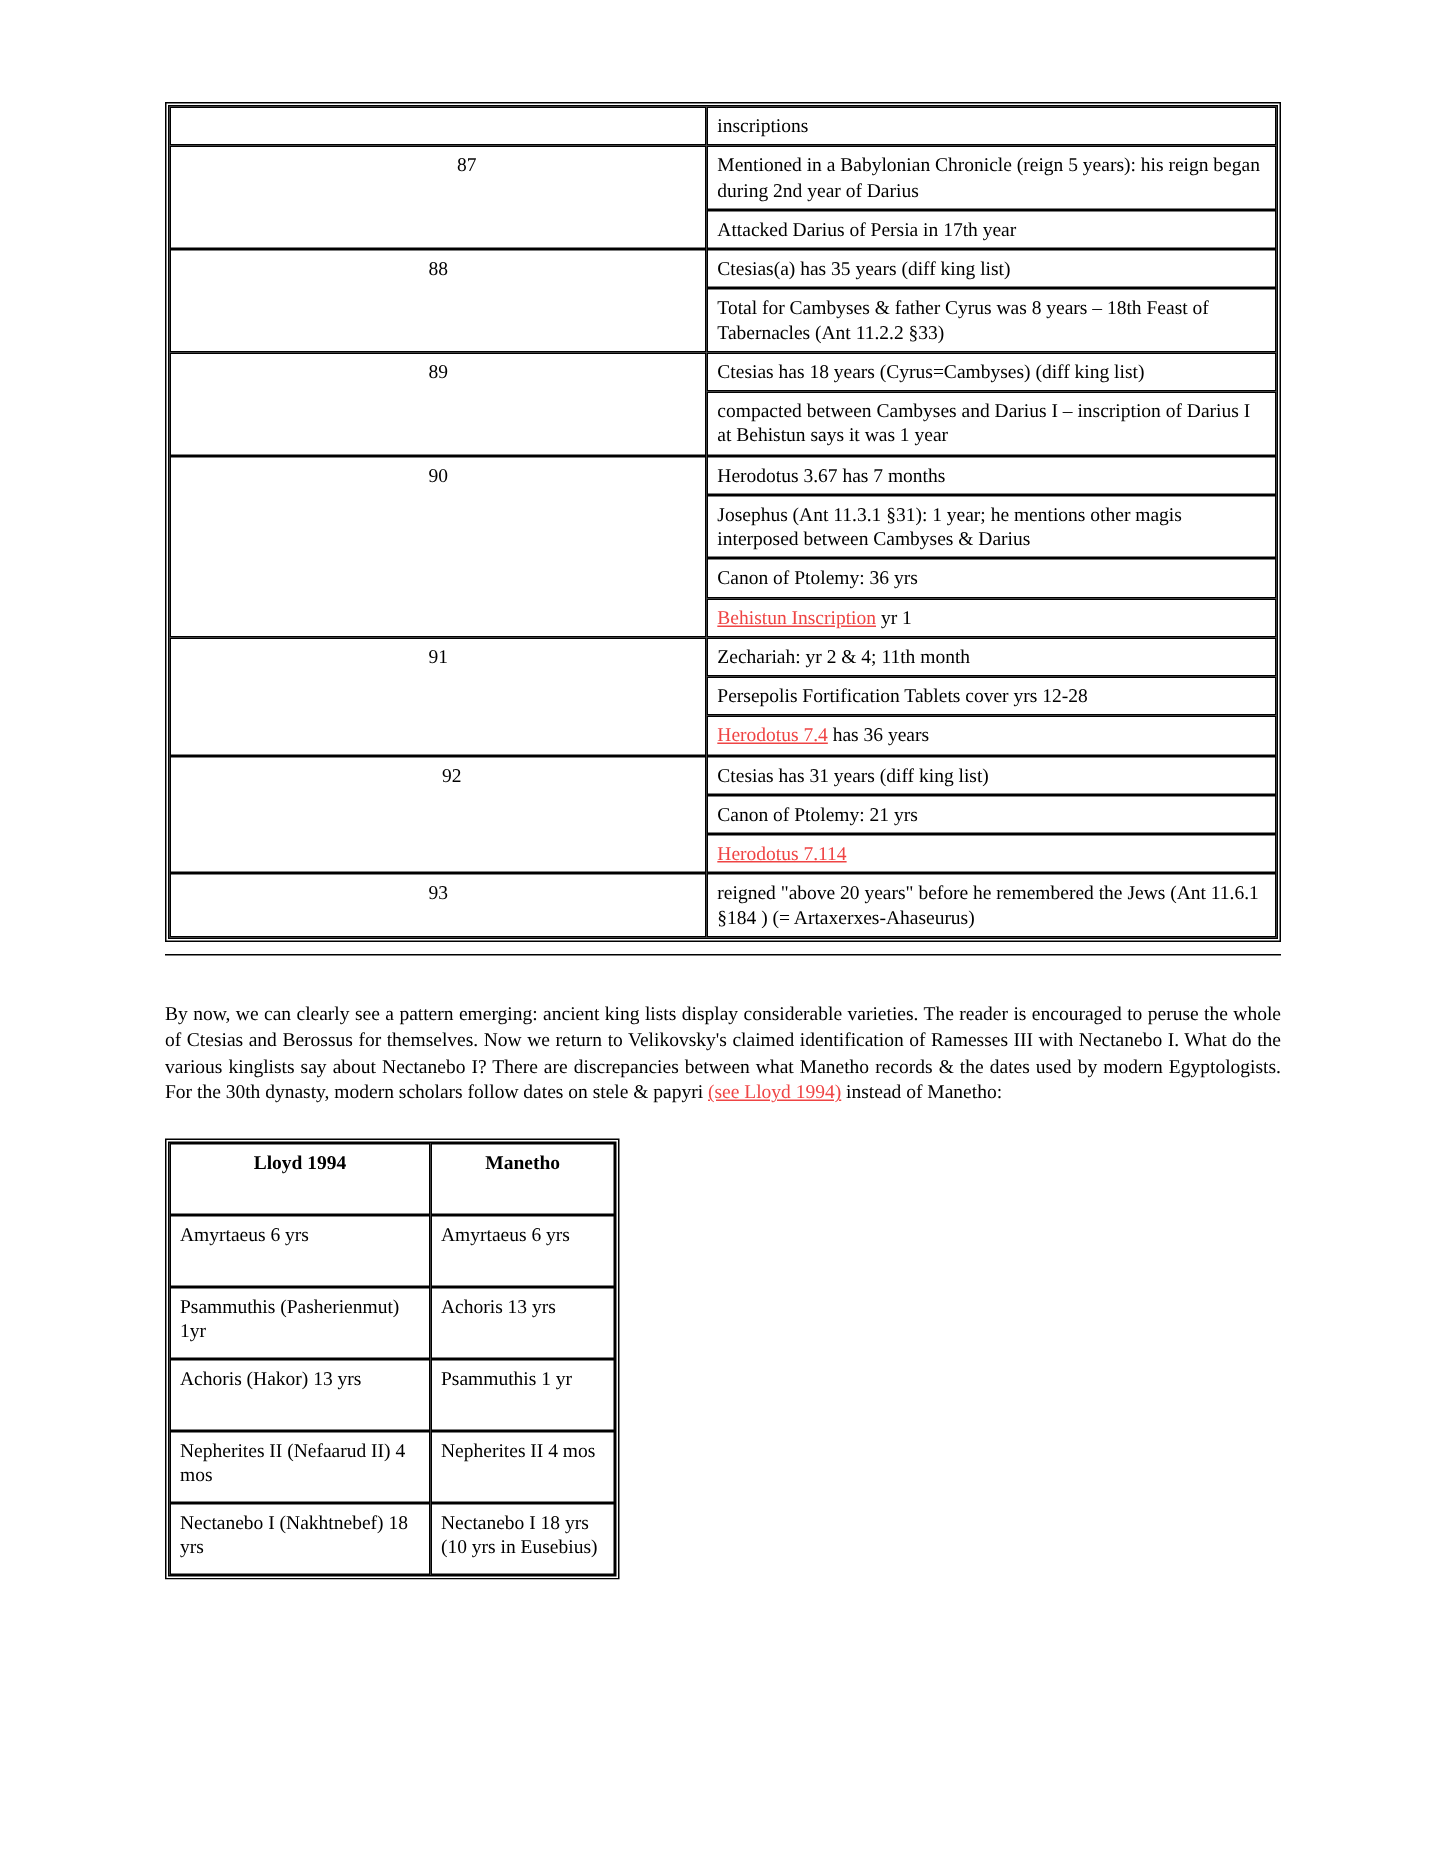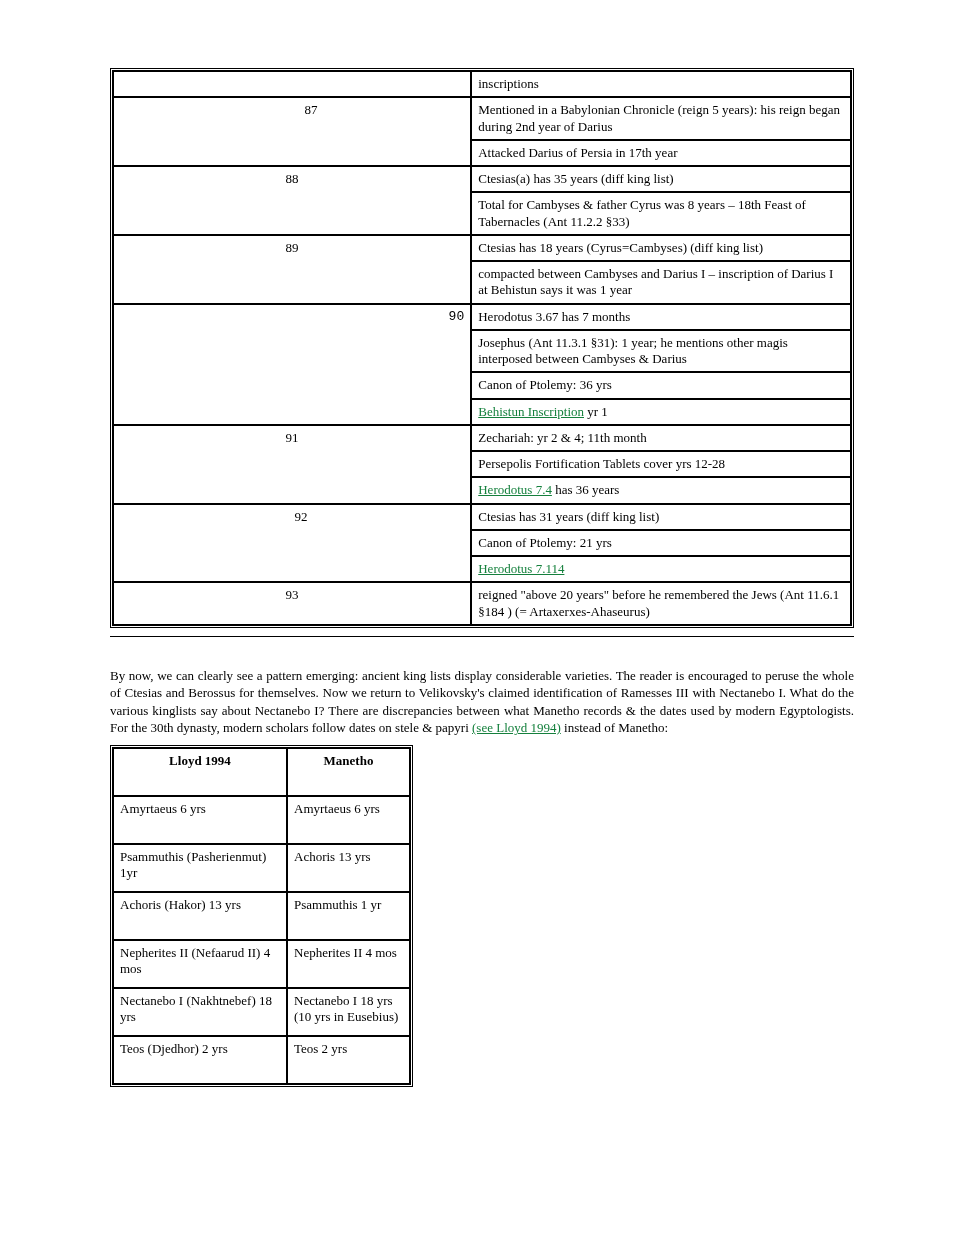--- a/index.html
+++ b/index.html
@@ -25,42 +25,42 @@
     padding: 4px 6px;
     vertical-align: top;
     font-size: 13px;
     line-height: 1.25;
   }
   th {
     font-weight: bold;
     text-align: center;
   }
   a {
-    color: #15803d;
+    color: #ef4444;
     text-decoration: underline;
   }
   .refs-table {
     width: 100%;
     margin-top: 68px;
   }
   .refs-table td:first-child {
     width: 56px;
     text-align: center;
   }
   .refs-table td:last-child {
     text-align: left;
   }
   hr.sep {
     border: none;
     border-top: 1px solid #000;
     margin: 8px 0 30px 0;
     width: 100%;
   }
   .para {
-    margin: 8px 0;
+    margin: 22px 0;
     line-height: 1.35;
     text-align: justify;
   }
   .books-table {
     width: 303px;
   }
   .books-table td, .books-table th {
     height: 38px;
   }
   .books-table td:first-child,
@@ -94,21 +94,21 @@
           <td>Total for Cambyses &amp; father Cyrus was 8 years – 18th Feast of Tabernacles (Ant 11.2.2 §33)</td>
         </tr>
         <tr>
           <td rowspan="2" style="text-align: center; vertical-align: top;">89</td>
           <td>Ctesias has 18 years (Cyrus=Cambyses) (diff king list)</td>
         </tr>
         <tr>
           <td>compacted between Cambyses and Darius I – inscription of Darius I at Behistun says it was 1 year</td>
         </tr>
         <tr>
-          <td rowspan="4" style="text-align: right; vertical-align: top; font-family: Liberation Mono, monospace;">90</td>
+          <td rowspan="4" style="text-align: center; vertical-align: top;">90</td>
           <td>Herodotus 3.67 has 7 months</td>
         </tr>
         <tr>
           <td>Josephus (Ant 11.3.1 §31): 1 year; he mentions other magis interposed between Cambyses &amp; Darius</td>
         </tr>
         <tr>
           <td>Canon of Ptolemy: 36 yrs</td>
         </tr>
         <tr>
           <td><a href="#">Behistun Inscription</a> yr 1</td>
@@ -169,20 +169,16 @@
           <td>Psammuthis   1 yr</td>
         </tr>
         <tr>
           <td>Nepherites II (Nefaarud II) 4 mos</td>
           <td>Nepherites II   4 mos</td>
         </tr>
         <tr>
           <td>Nectanebo I (Nakhtnebef) 18 yrs</td>
           <td>Nectanebo I     18 yrs (10 yrs in Eusebius)</td>
         </tr>
-        <tr>
-          <td>Teos (Djedhor)  2 yrs</td>
-          <td>Teos    2 yrs</td>
-        </tr>
       </tbody>
   </table>
 
 </div>
 
 </body></html>

